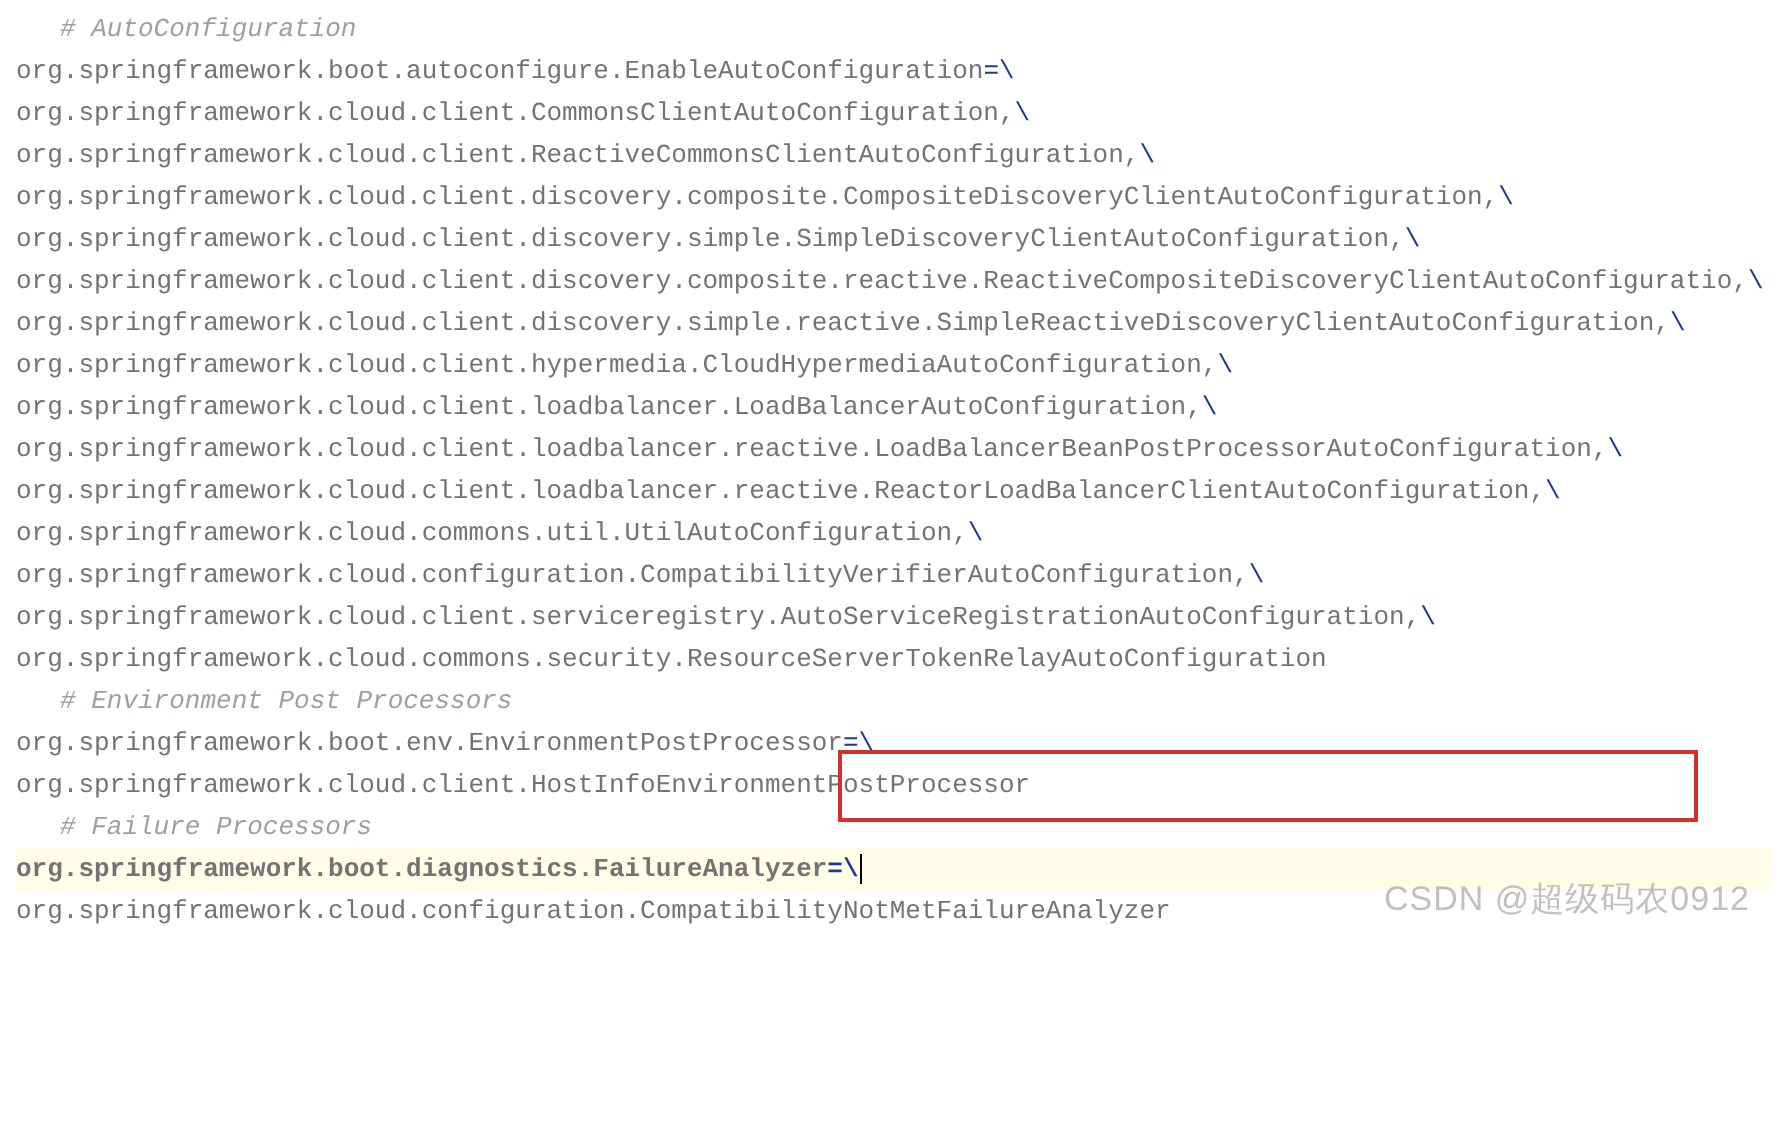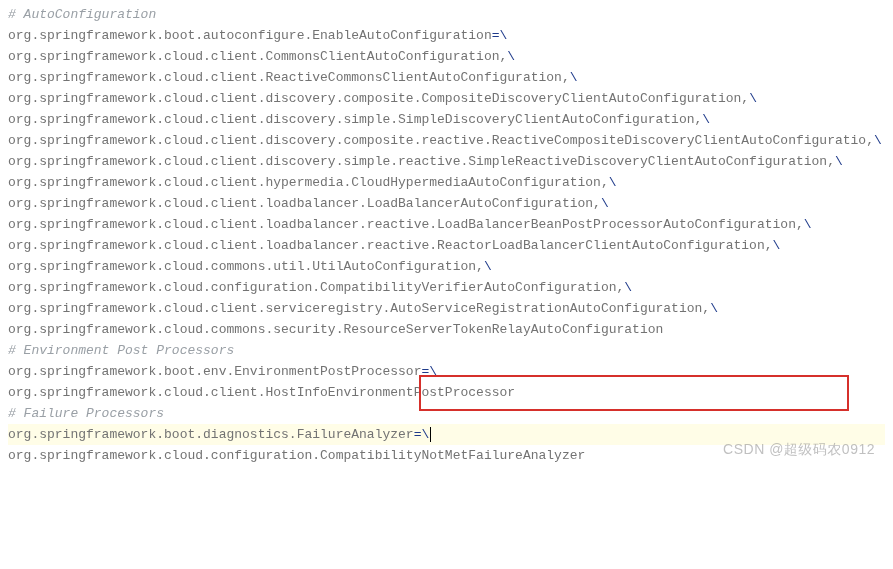--- a/index.html
+++ b/index.html
@@ -8,39 +8,39 @@
     font-family: "Consolas", "Menlo", "Courier New", monospace;
     font-size: 13px;
     line-height: 21px;
     padding: 4px 8px;
     color: #333;
     width: 893px;
     overflow: hidden;
     white-space: nowrap;
   }
   .line { white-space: pre; }
-  .comment { color: #9aa0a6; font-style: italic; }
+  .comment { color: #9aa0a6; font-style: italic; margin-left: 22px; }
   .green { color: #737373; }
   .purple { color: #1e3a8a; }
   .backslash { color: #1e3a8a; }
-  .cursor-line { background: #fffde7; }
+  .cursor-line { background: #fffde7; font-weight: bold; }
   .cursor { display:inline-block; width:1px; height:15px; background:#000; vertical-align:middle; margin-left:1px; }
   .highlight-box {
     position: absolute;
     border: 2px solid #d6302b;
     pointer-events: none;
   }
   .container { position: relative; }
   .watermark {
     position: absolute;
     right: 10px;
     bottom: 6px;
     color: rgba(140,140,140,0.55);
     font-family: sans-serif;
-    font-size: 14px;
+    font-size: 17px;
     letter-spacing: 0.5px;
     pointer-events: none;
   }
 </style>
 </head>
 <body>
 
 <div class="container">
 
   <div class="line comment"># AutoConfiguration</div>

